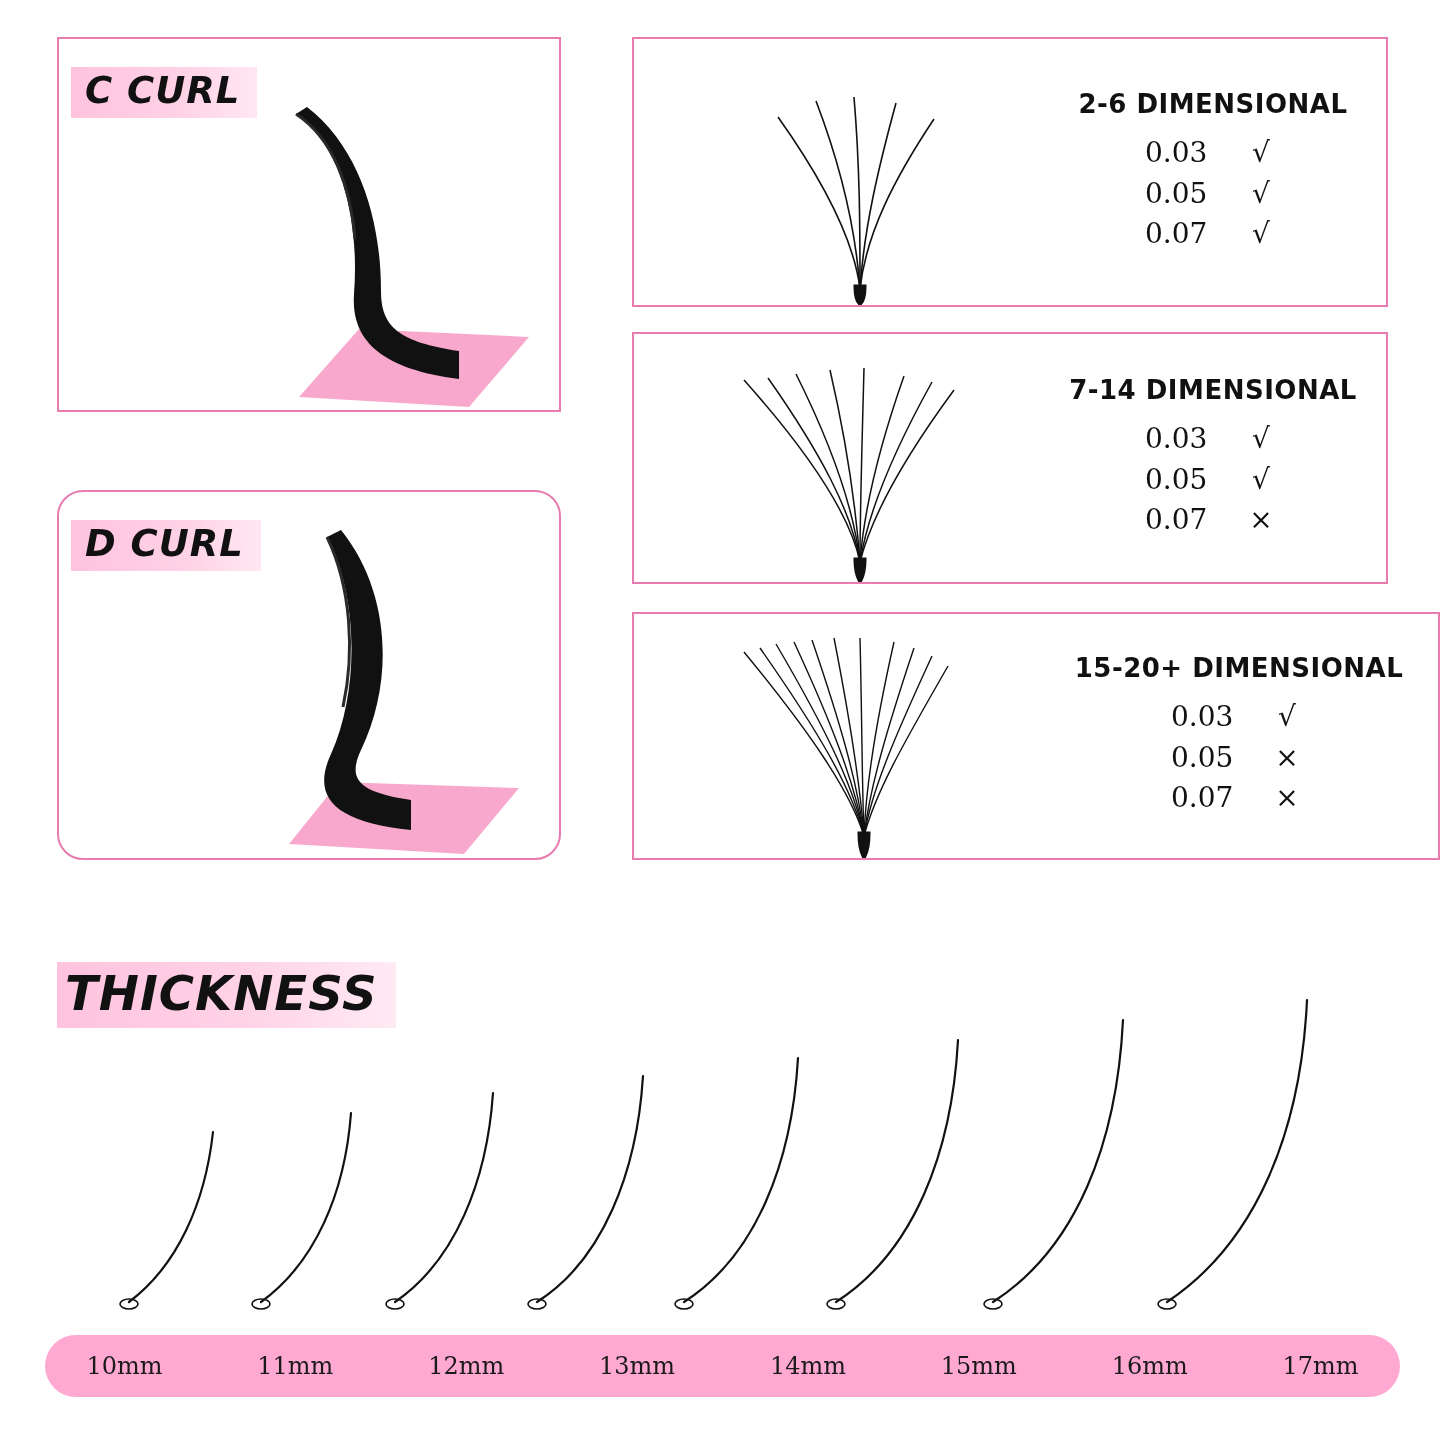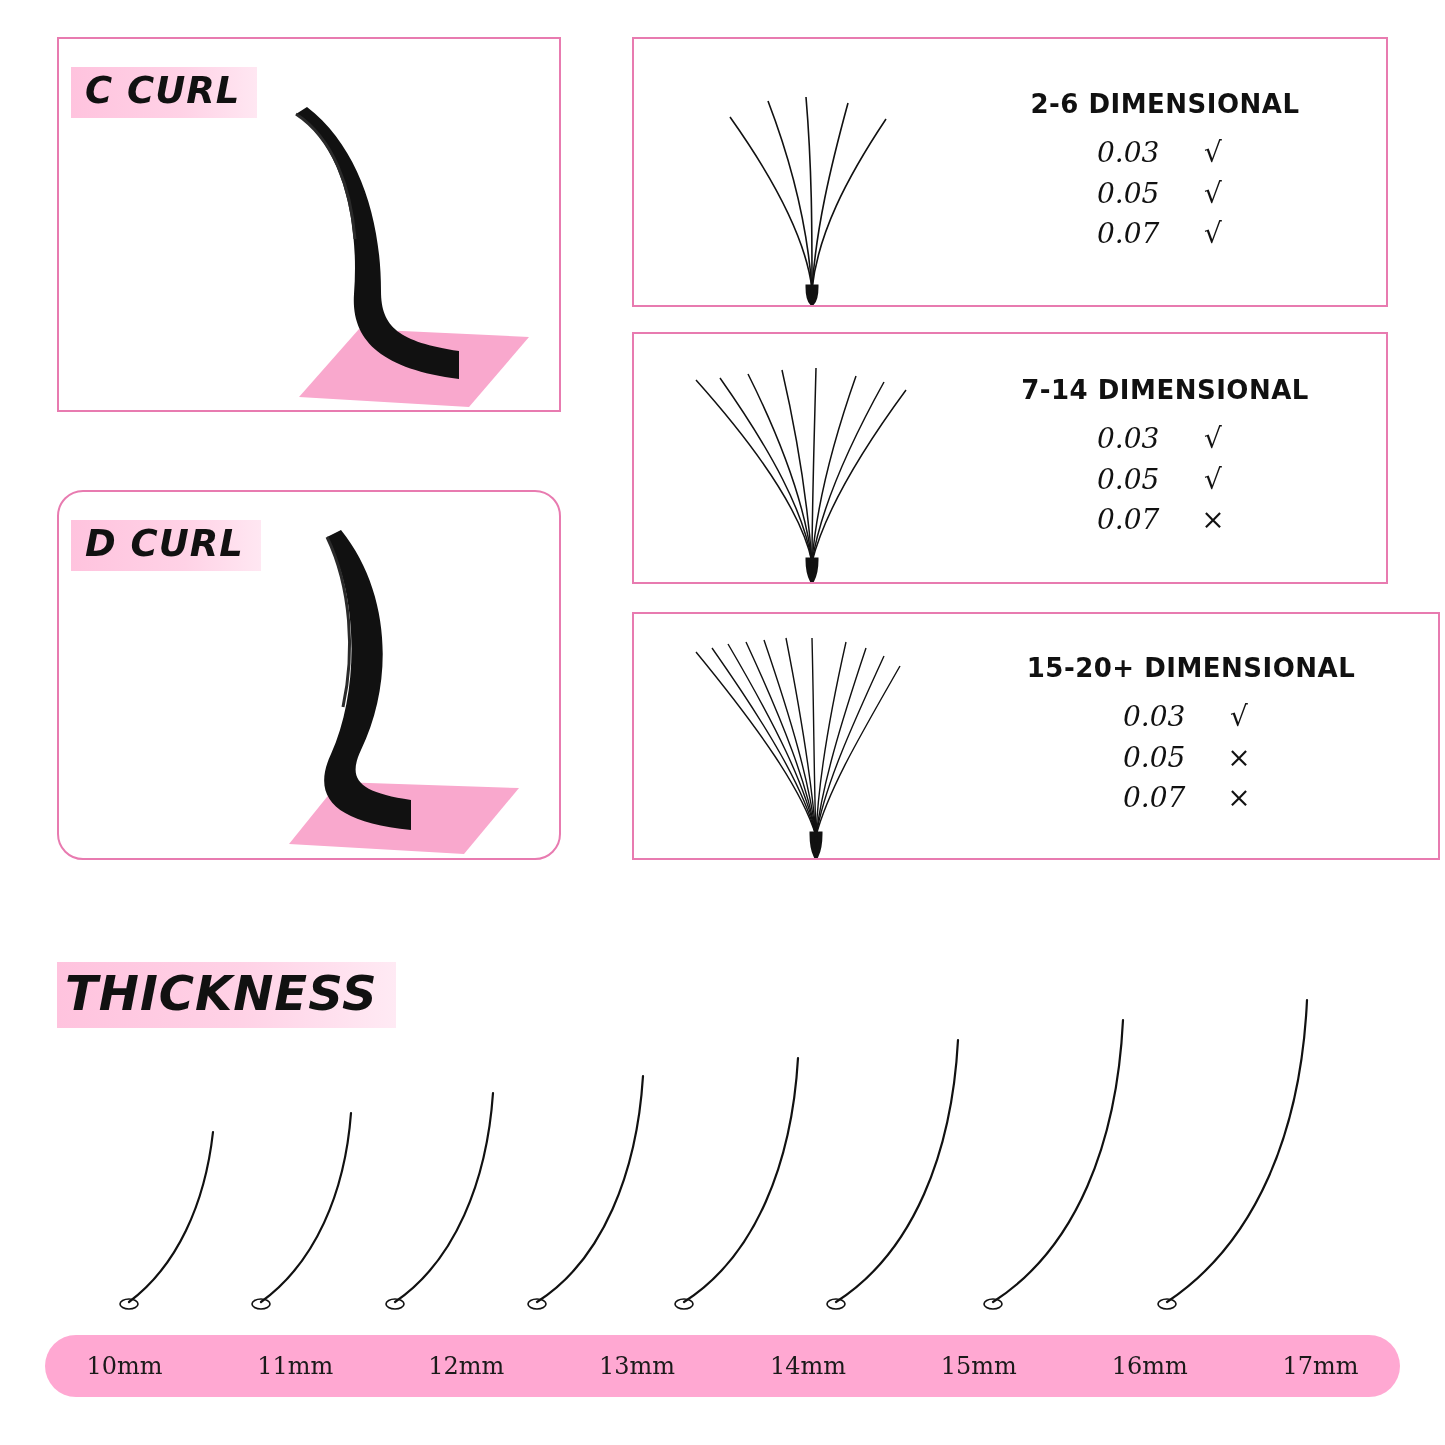--- a/index.html
+++ b/index.html
@@ -75,20 +75,21 @@
     top: 612px;
     width: 808px;
     height: 248px;
   }
 
   .dim-inner {
     display: flex;
     width: 100%;
     height: 100%;
     align-items: center;
+    padding-left: 48px;
   }
   .dim-art {
     width: 320px;
     height: 100%;
     position: relative;
     flex: 0 0 320px;
   }
   .dim-art svg {
     position: absolute;
     left: 0;
@@ -110,21 +111,20 @@
   .dim-rows {
     display: inline-block;
     text-align: left;
   }
   .dim-row {
     font-family: "DejaVu Serif", serif;
     font-size: 28px;
     color: #111111;
     line-height: 1.45;
     white-space: nowrap;
-    font-style: italic;
   }
   .dim-value {
     display: inline-block;
     width: 96px;
   }
   .dim-mark {
     display: inline-block;
     width: 40px;
     text-align: center;
   }

